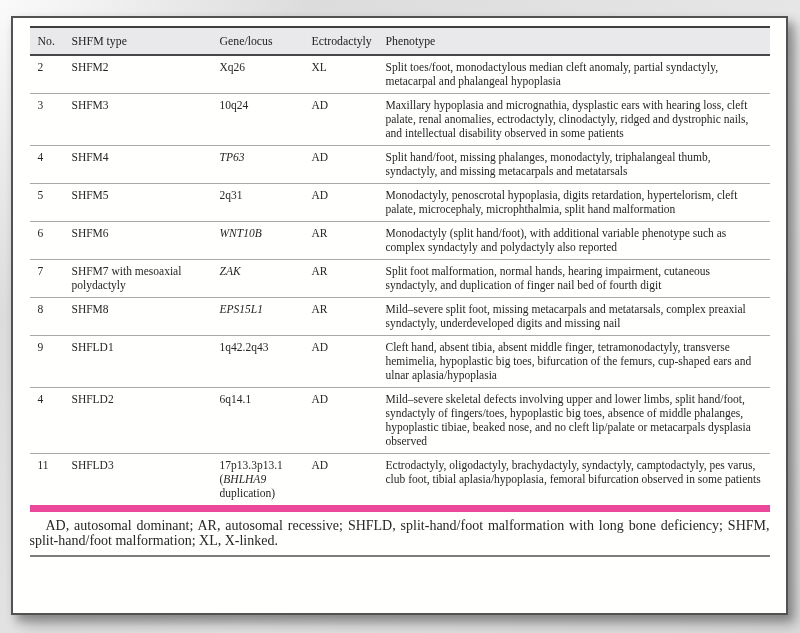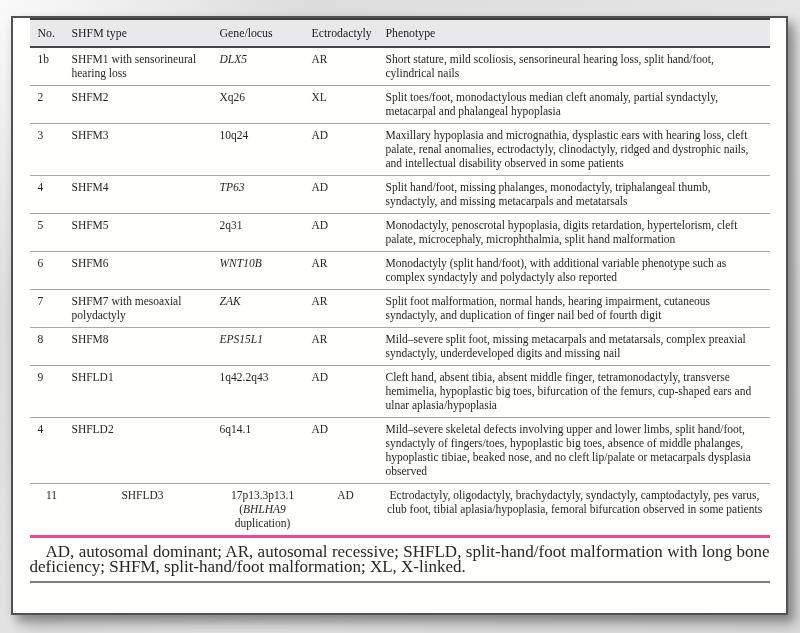--- a/index.html
+++ b/index.html
@@ -18,21 +18,21 @@
     left: 11px; top: 16px;
     width: 777px; height: 599px;
     box-sizing: border-box;
     background: #fffffe;
     border: 2px solid #525252;
     box-shadow: 5px 6px 9px rgba(55,55,55,0.45), 11px 13px 16px rgba(0,0,0,0.15);
     overflow: hidden;
   }
   table.shfm {
     width: 740px;
-    margin: 0 auto 0 auto;
+    margin: 8px auto 0 auto;
     border-collapse: collapse;
     table-layout: fixed;
     font-size: 11.5px;
     line-height: 14px;
     color: #262626;
     border-top: 2px solid #3f3f3f;
   }
   table.shfm th {
     background: #e9e9eb;
     border-bottom: 2px solid #474747;
@@ -43,26 +43,26 @@
     vertical-align: middle;
     color: #222;
   }
   table.shfm th.col-no { padding-left: 8px; }
   table.shfm td {
     vertical-align: top;
     padding: 4px 6px 5px 0;
     border-bottom: 1px solid #a8a8a8;
   }
   table.shfm td.c-no { padding-left: 8px; }
-  table.shfm tbody tr:last-child td { border-bottom: 3px solid #ec4899; text-align: center; }
+  table.shfm tbody tr:last-child td { border-bottom: 7px solid #ec4899; }
   table.shfm i { font-style: italic; }
   .footnote {
     width: 740px;
     margin: 0 auto;
-    font-size: 17px;
+    font-size: 14px;
     line-height: 15px;
     color: #262626;
     padding: 6px 0 7px 0;
     border-bottom: 2px solid #7d7d7d;
     text-indent: 16px;
     text-align: justify;
   }
 </style>
 </head>
 <body>
@@ -81,27 +81,20 @@
       <thead>
         <tr>
           <th class="col-no">No.</th>
           <th>SHFM type</th>
           <th>Gene/locus</th>
           <th>Ectrodactyly</th>
           <th>Phenotype</th>
         </tr>
       </thead>
       <tbody id="tbody">
-          <tr>
-    <td class="c-no">1b</td>
-    <td>SHFM1 with sensorineural hearing loss</td>
-    <td><i>DLX5</i></td>
-    <td>AR</td>
-    <td>Short stature, mild scoliosis, sensorineural hearing loss, split hand/foot, cylindrical nails</td>
-  </tr>
           <tr>
     <td class="c-no">2</td>
     <td>SHFM2</td>
     <td><span>Xq26</span></td>
     <td>XL</td>
     <td>Split toes/foot, monodactylous median cleft anomaly, partial syndactyly, metacarpal and phalangeal hypoplasia</td>
   </tr>
           <tr>
     <td class="c-no">3</td>
     <td>SHFM3</td>

